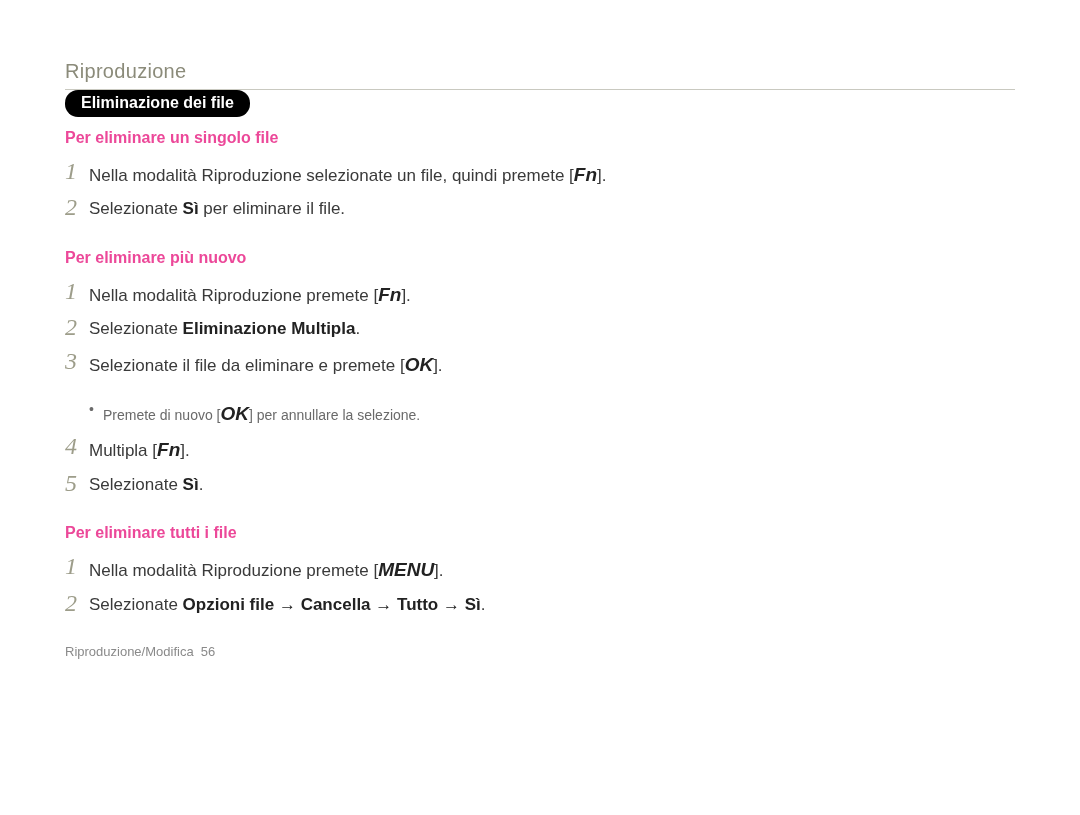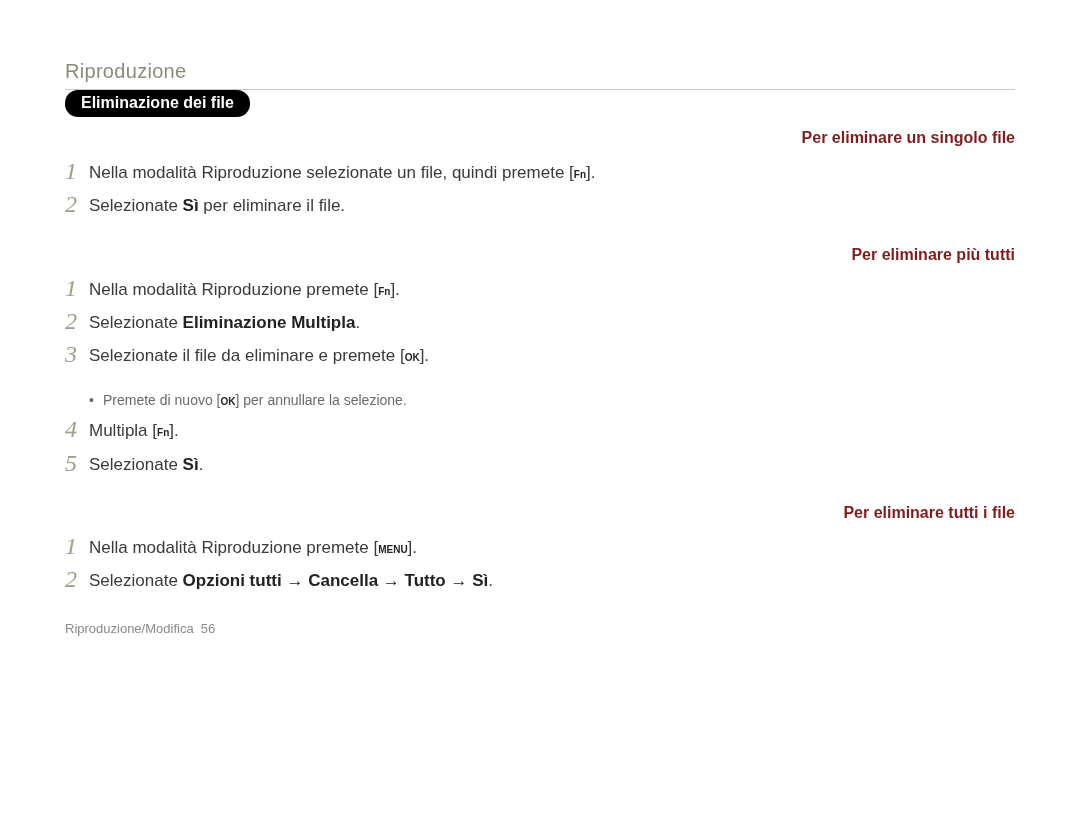--- a/index.html
+++ b/index.html
@@ -36,23 +36,22 @@
   .intro {
     color: #6a6a6a;
     font-size: 15px;
     line-height: 1.5;
     margin-bottom: 34px;
     max-width: 460px;
   }
   .subhead {
     font-weight: 700;
     font-size: 16px;
-    color: #7f1d1d;
+    color: #ec4899;
     margin-bottom: 10px;
-    text-align: right;
   }
   .steps {
     margin-bottom: 26px;
   }
   .step {
     display: flex;
     align-items: flex-start;
     margin-bottom: 4px;
   }
   .step-num {
@@ -67,22 +66,23 @@
   .step-body {
     font-size: 17px;
     color: #3a3a3a;
     line-height: 1.55;
     padding-top: 3px;
   }
   .keycap {
     display: inline-block;
     font-weight: 700;
     color: #222;
-    font-size: 10px;
+    font-size: 19px;
     vertical-align: baseline;
+    font-style: italic;
   }
   .sub-bullet {
     font-size: 14px;
     color: #6a6a6a;
     padding-left: 14px;
     margin-top: 20px;
     position: relative;
   }
   .sub-bullet::before {
     content: "•";
@@ -118,21 +118,21 @@
     </div>
     <div class="step">
       <div class="step-num">2</div>
       <div class="step-body">
         <span>Selezionate </span><span class="b">Sì</span><span> per eliminare il file.</span>
       </div>
     </div>
   </div>
 
   
-  <div class="subhead">Per eliminare più tutti</div>
+  <div class="subhead">Per eliminare più nuovo</div>
   <div class="steps">
     <div class="step">
       <div class="step-num">1</div>
       <div class="step-body">
         <span>Nella modalità Riproduzione premete [</span><span class="keycap">Fn</span><span>].</span>
       </div>
     </div>
     <div class="step">
       <div class="step-num">2</div>
       <div class="step-body">
@@ -167,21 +167,21 @@
   <div class="steps">
     <div class="step">
       <div class="step-num">1</div>
       <div class="step-body">
         <span>Nella modalità Riproduzione premete [</span><span class="keycap">MENU</span><span>].</span>
       </div>
     </div>
     <div class="step">
       <div class="step-num">2</div>
       <div class="step-body">
-        <span>Selezionate </span><span class="b">Opzioni tutti → Cancella → Tutto → Sì</span><span>.</span>
+        <span>Selezionate </span><span class="b">Opzioni file → Cancella → Tutto → Sì</span><span>.</span>
       </div>
     </div>
   </div>
 
   <div class="footer">
     <span>Riproduzione/Modifica</span>&nbsp;&nbsp;<span>56</span>
   </div>
 </div>
 
 </body></html>

